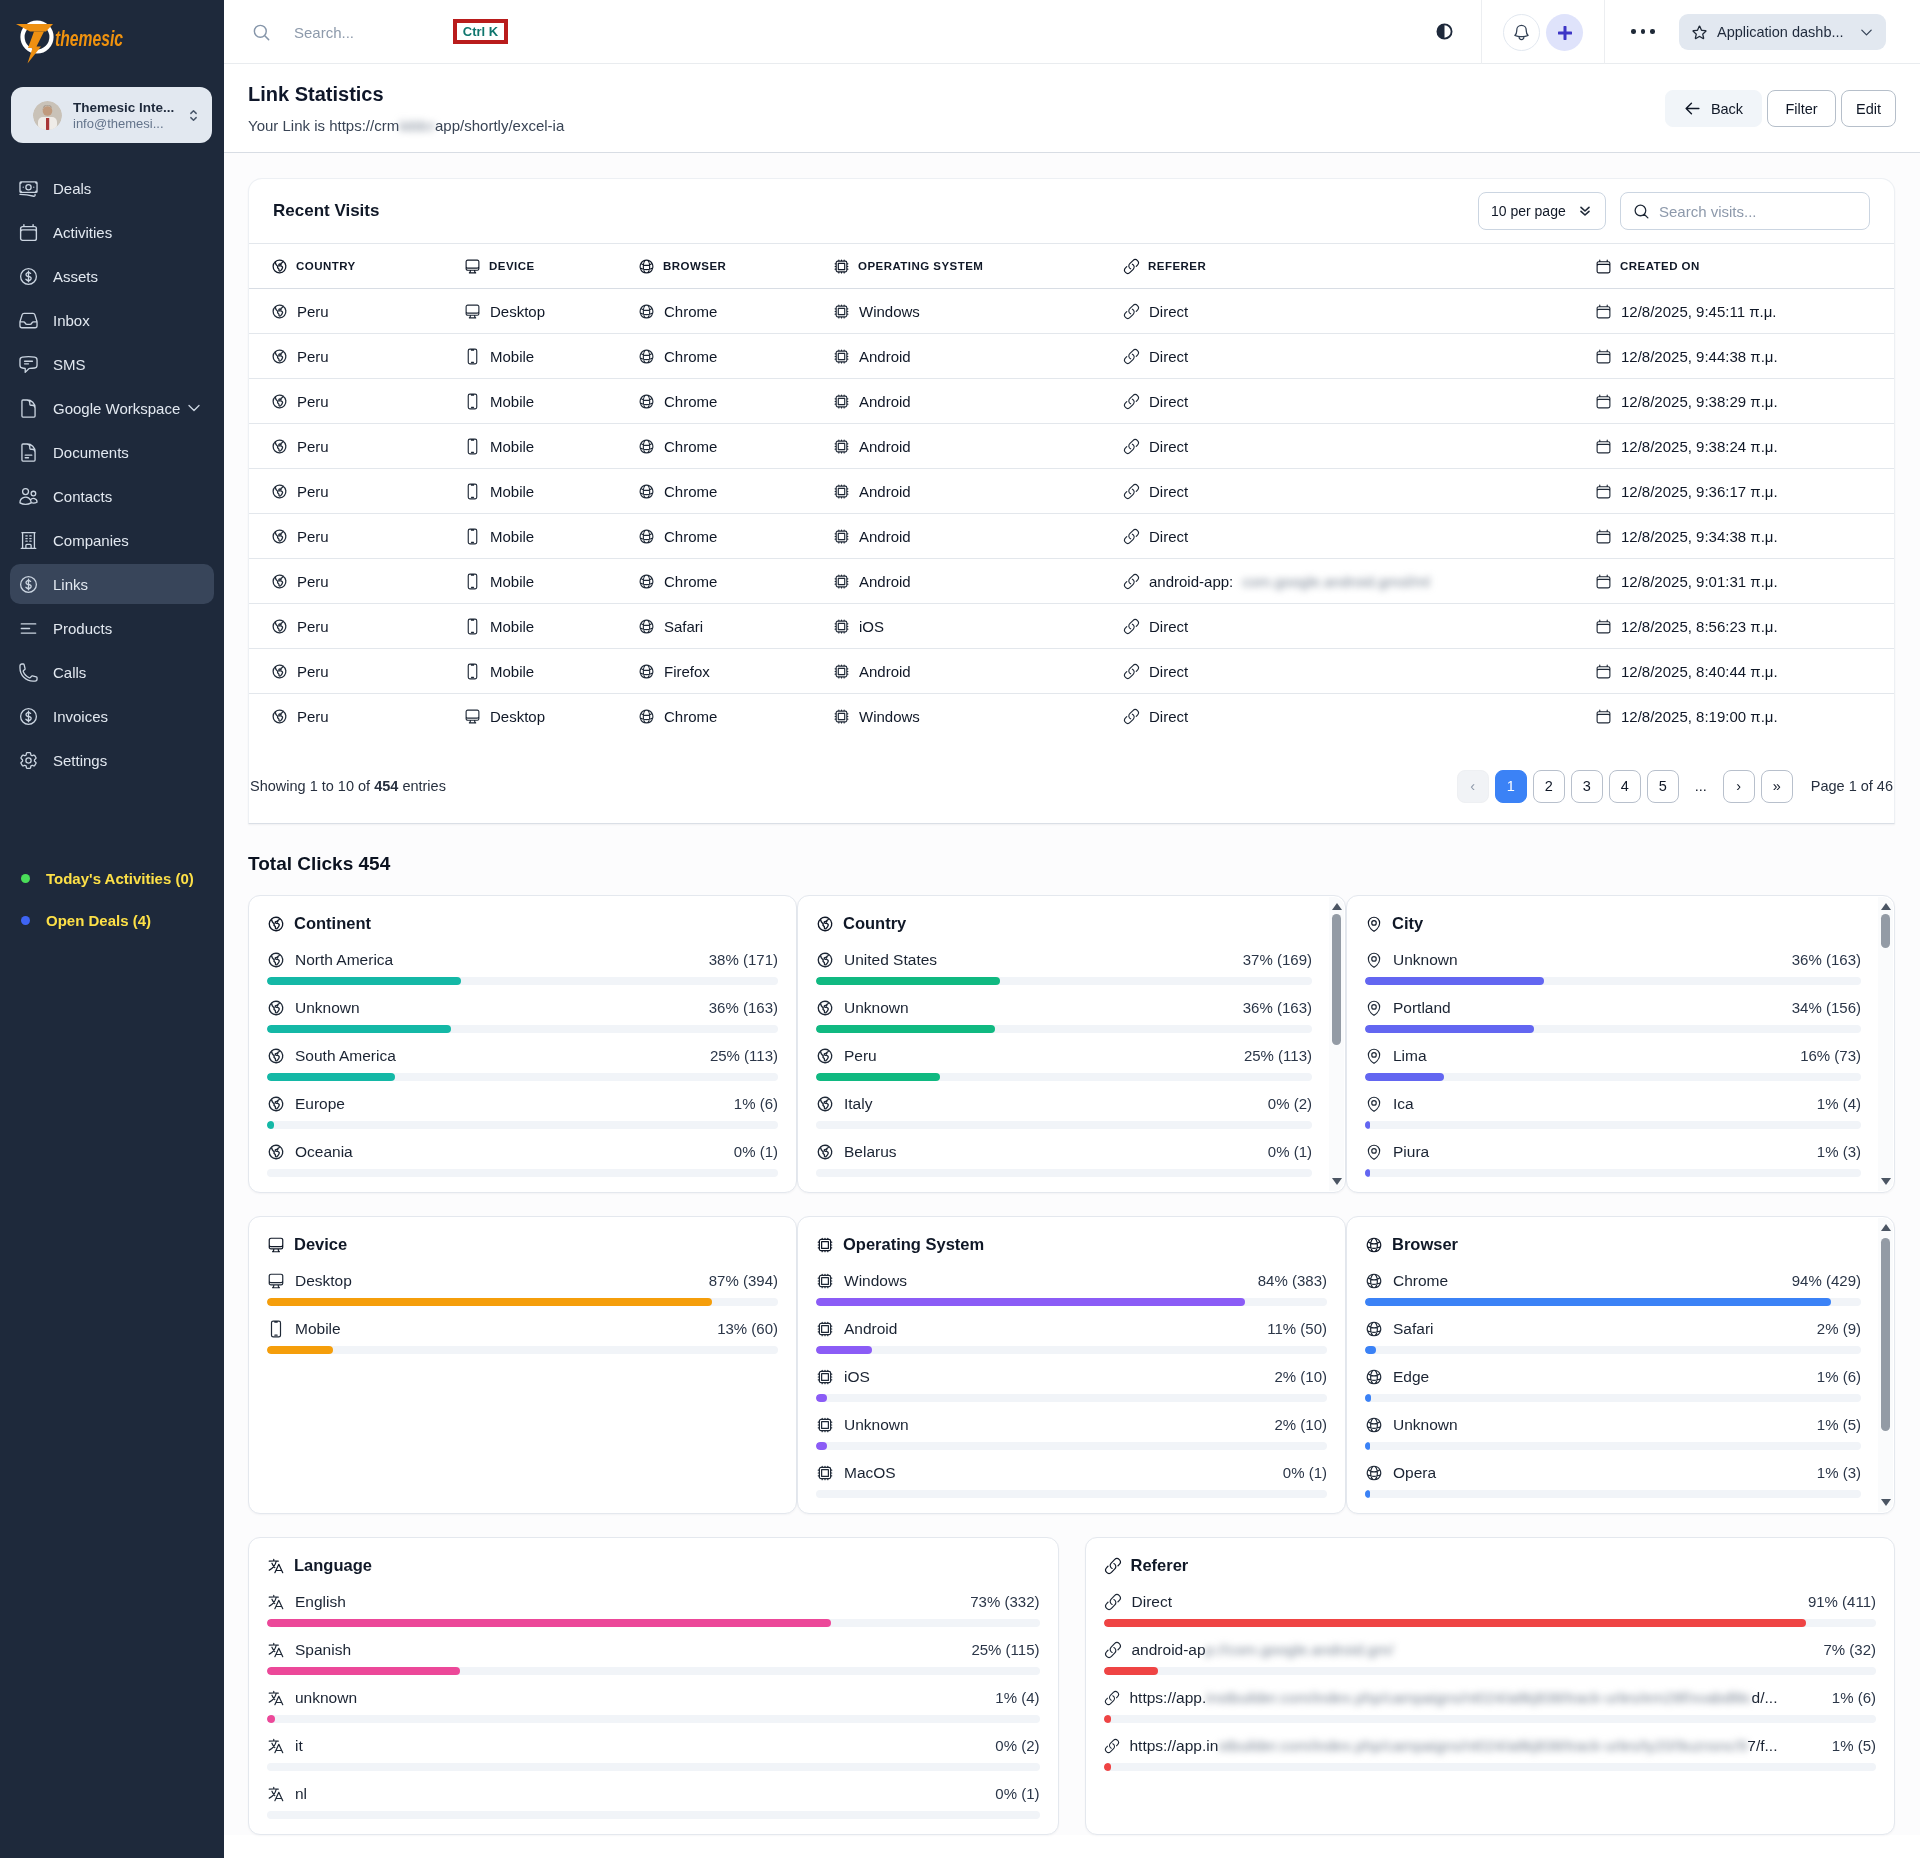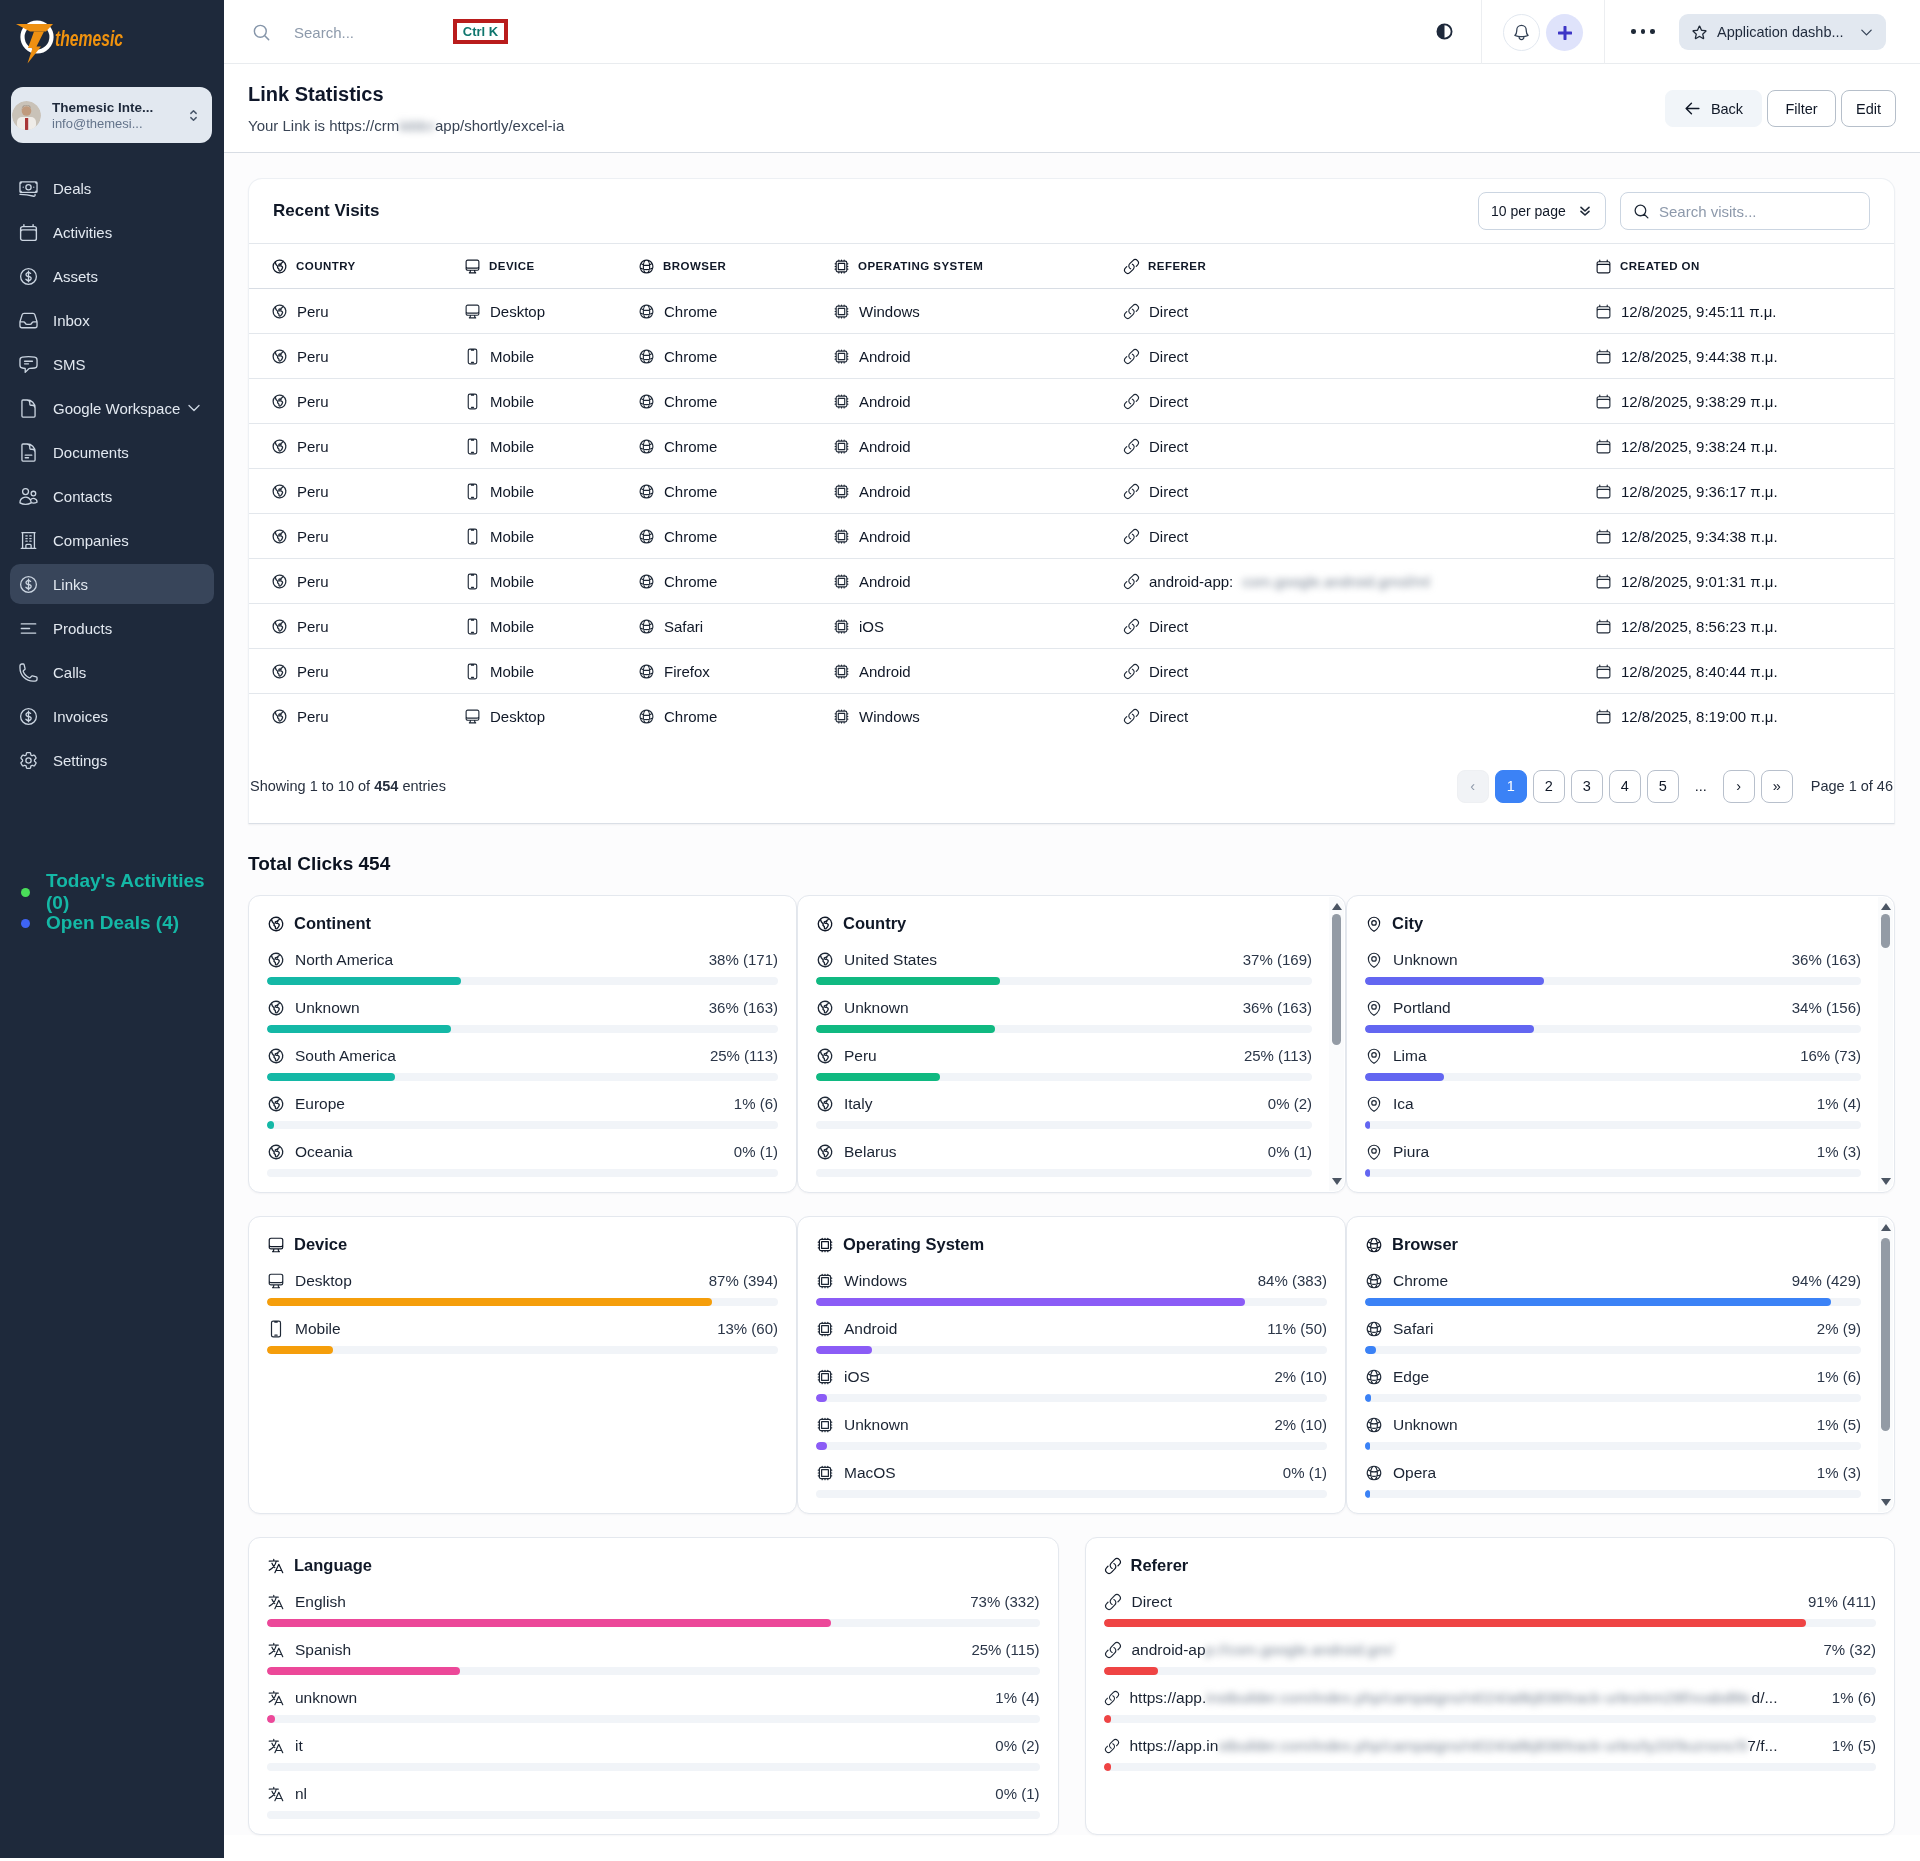--- a/index.html
+++ b/index.html
@@ -3,33 +3,33 @@
 <meta charset="utf-8">
 <style>
 * { box-sizing: border-box; margin:0; padding:0; }
 html,body { width:1920px; height:1861px; font-family:"Liberation Sans",sans-serif; background:#fff; color:#0f172a; }
 svg { display:block; }
 .ic { flex:none; }
 
 
 .sidebar { position:absolute; left:0; top:0; width:224px; height:1858px; background:#1e293b; z-index:5; }
 .logo { position:absolute; left:14px; top:16px; }
-.chip { position:absolute; left:11px; top:87px; width:201px; height:56px; background:#e2e8f0; border-radius:12px; display:flex; align-items:center; padding:0 10px 0 1px; }
+.chip { position:absolute; left:11px; top:87px; width:201px; height:56px; background:#e2e8f0; border-radius:12px; display:flex; align-items:center; padding:0 10px 0 22px; }
 .chip .av { width:29px; height:29px; border-radius:50%; overflow:hidden; flex:none; }
 .chip .ct { margin-left:11px; flex:1; min-width:0; }
 .chip .ct b { display:block; font-size:13.5px; color:#1e293b; font-weight:700; line-height:17px; }
 .chip .ct span { display:block; font-size:13px; color:#64748b; line-height:16px; }
 .nav { position:absolute; left:10px; top:168px; width:204px; }
 .nav a { display:flex; align-items:center; height:40px; margin-bottom:4px; padding:0 12px 0 8px; border-radius:10px; color:#e2e8f0; font-size:15px; text-decoration:none; }
 .nav a .ic { margin-right:14px; color:#cbd5e1; }
 .nav a.active { background:#38455a; }
 .nav a .chev { margin-left:auto; color:#cbd5e1; }
 .sb-bottom { position:absolute; left:21px; top:0; width:190px; display:flex; align-items:center; }
 .dot { width:9px; height:9px; border-radius:50%; margin-right:16px; flex:none; }
-.sb-bottom span { color:#14b8a6; font-size:19px; font-weight:700; }
+.sb-bottom span { color:#fde047; font-size:15px; font-weight:700; }
 
 
 .main { margin-left:224px; }
 .topbar { height:64px; background:#fff; border-bottom:1px solid #e9ecef; position:relative; }
 .pagehead { position:relative; height:89px; border-bottom:1px solid #d8dde4; background:#fff; }
 .pagehead h1 { position:absolute; left:24px; top:19px; font-size:20px; font-weight:700; color:#0f172a; }
 .pagehead .sub { position:absolute; left:24px; top:53px; font-size:15px; color:#394455; }
 .hbtn { position:absolute; top:26px; height:37px; border-radius:8px; display:flex; align-items:center; justify-content:center; font-size:14.5px; font-weight:500; color:#101827; background:#fff; border:1px solid #b6bfca; }
 .blur { filter:blur(3.5px); color:#7c8796; }
 

